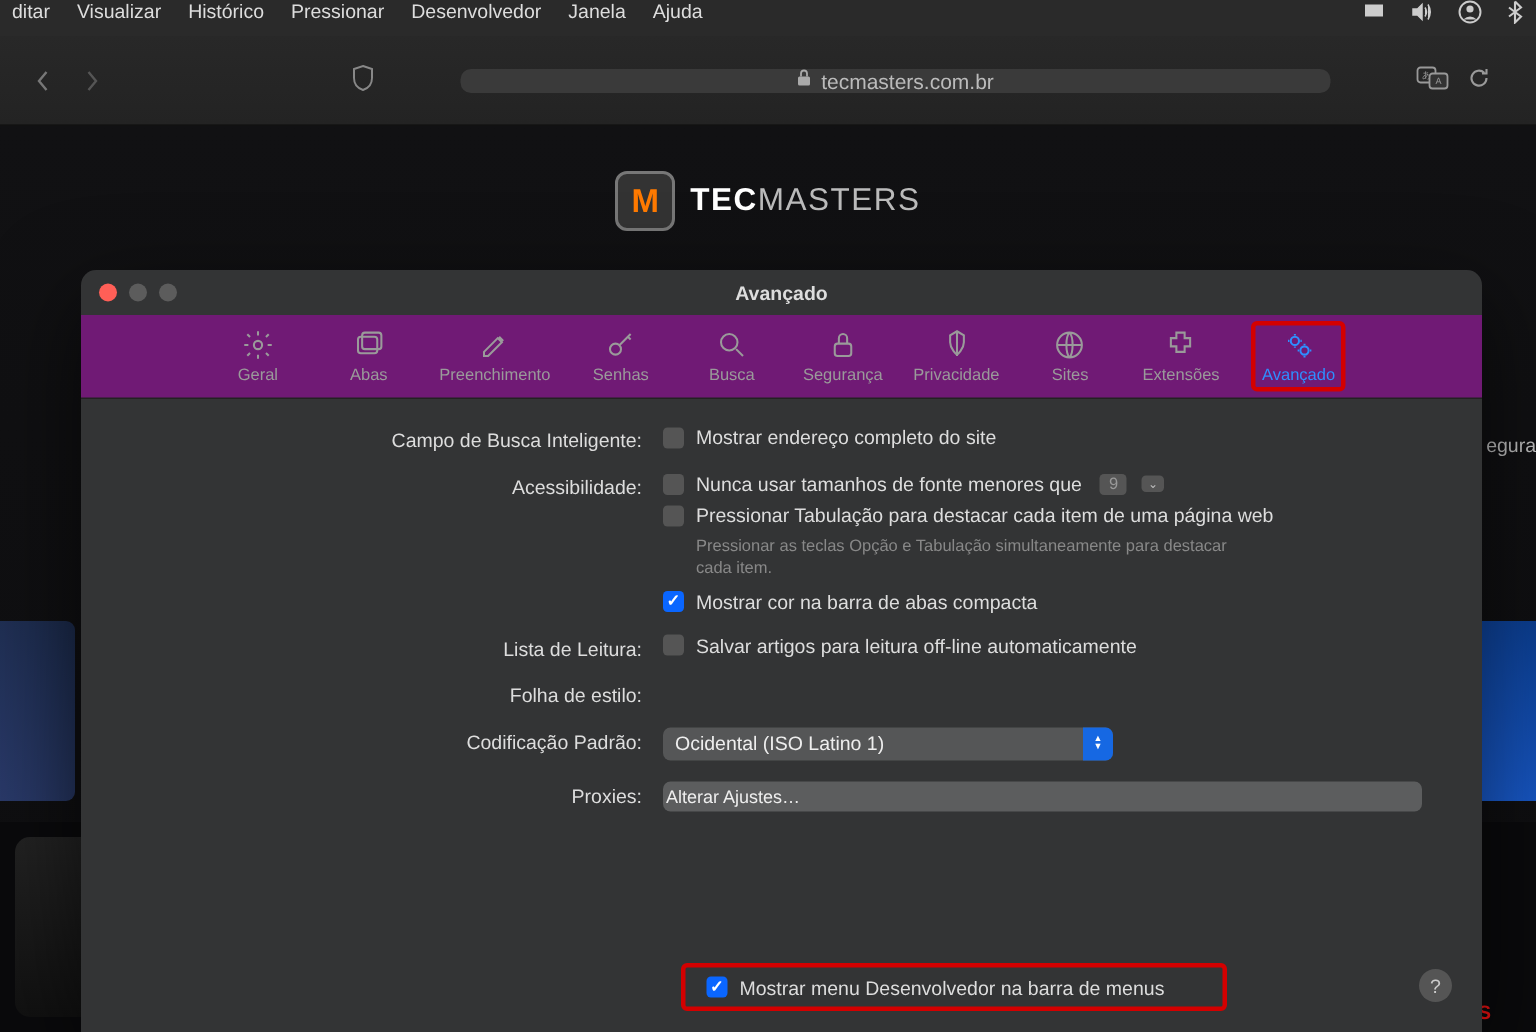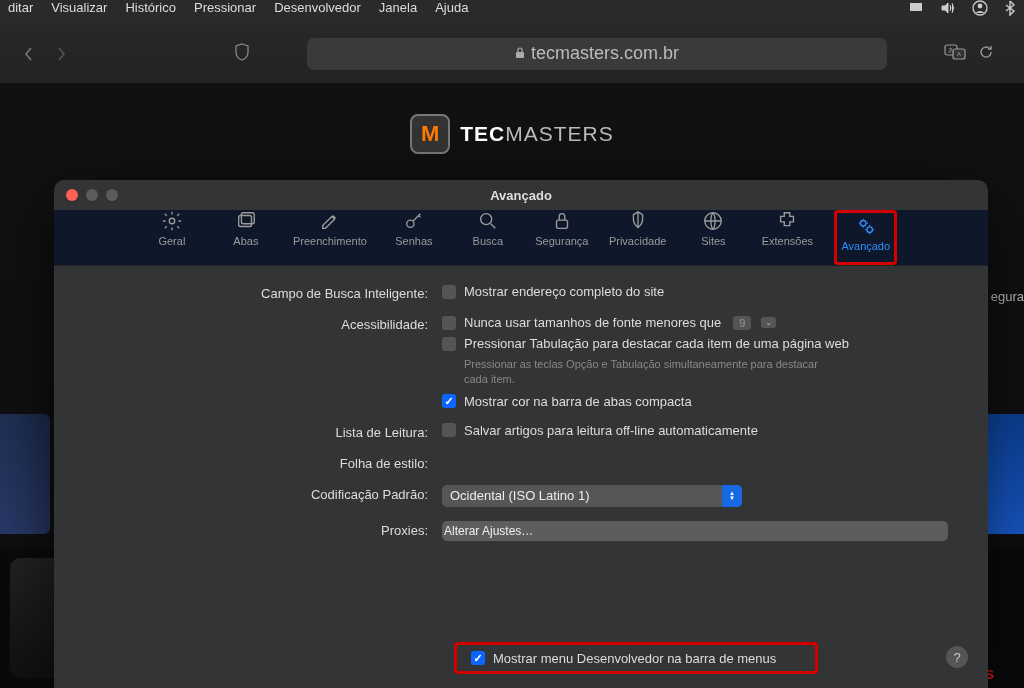--- a/index.html
+++ b/index.html
@@ -50,29 +50,29 @@
   display: flex; align-items: center; justify-content: center;
   font-size: 18px;
 }
 .shield-icon-wrap {
   margin-left: 150px;
   color: #888;
 }
 .urlbar {
   flex: 1;
   max-width: 580px;
-  height: 32px;
+  height: 16px;
   background: #3a3a3a;
   border-radius: 7px;
   display: flex;
   align-items: center;
   justify-content: center;
   gap: 6px;
   color: #bbb;
-  font-size: 18px;
+  font-size: 14px;
   margin: 14px auto;
 }
 .urlbar-right {
   display: flex;
   gap: 12px;
   align-items: center;
   margin-right: 10px;
 }
 .urlbar .lock { font-size: 10px; }
 
@@ -193,24 +193,25 @@
   position: absolute;
   left: 50%;
   transform: translateX(-50%);
   font-weight: 600;
   color: #ddd;
   font-size: 13px;
 }
 .pref-toolbar {
   height: 56px;
   display: flex;
+  align-items: center;
   justify-content: center;
   gap: 20px;
   border-bottom: 1px solid #222;
-  background: #0f172a;
+  background: #701a75;
   position: relative;
 }
 .pref-tab {
   display: flex;
   flex-direction: column;
   align-items: center;
   gap: 3px;
   color: #9a9a9a;
   font-size: 11px;
   min-width: 54px;

